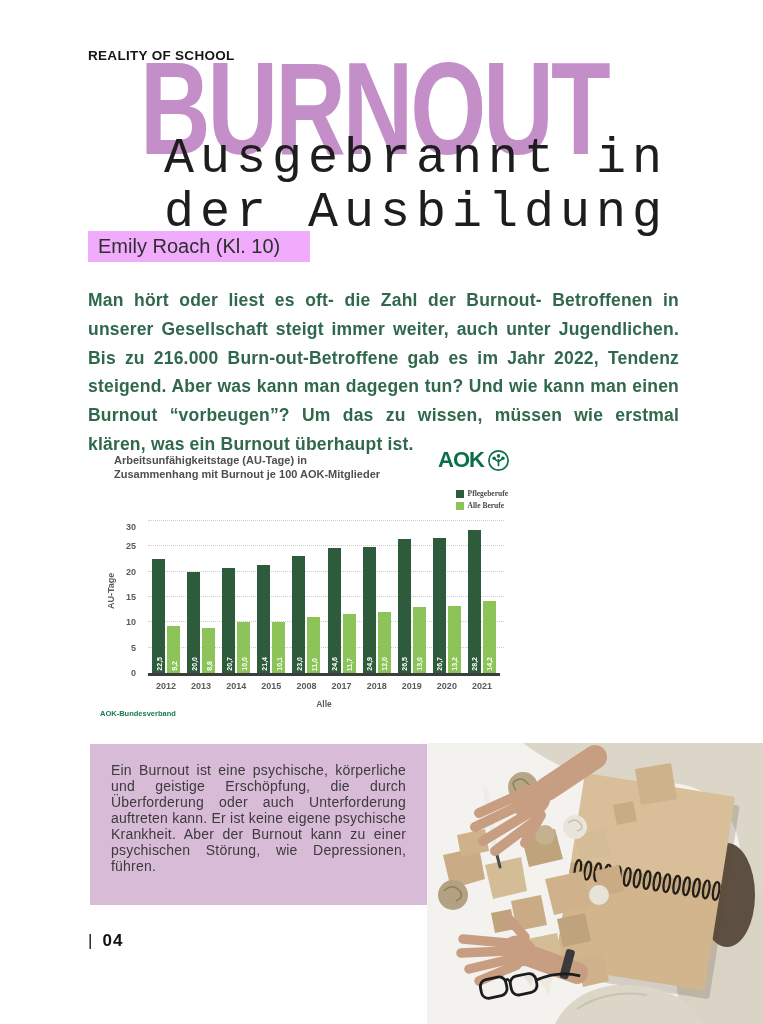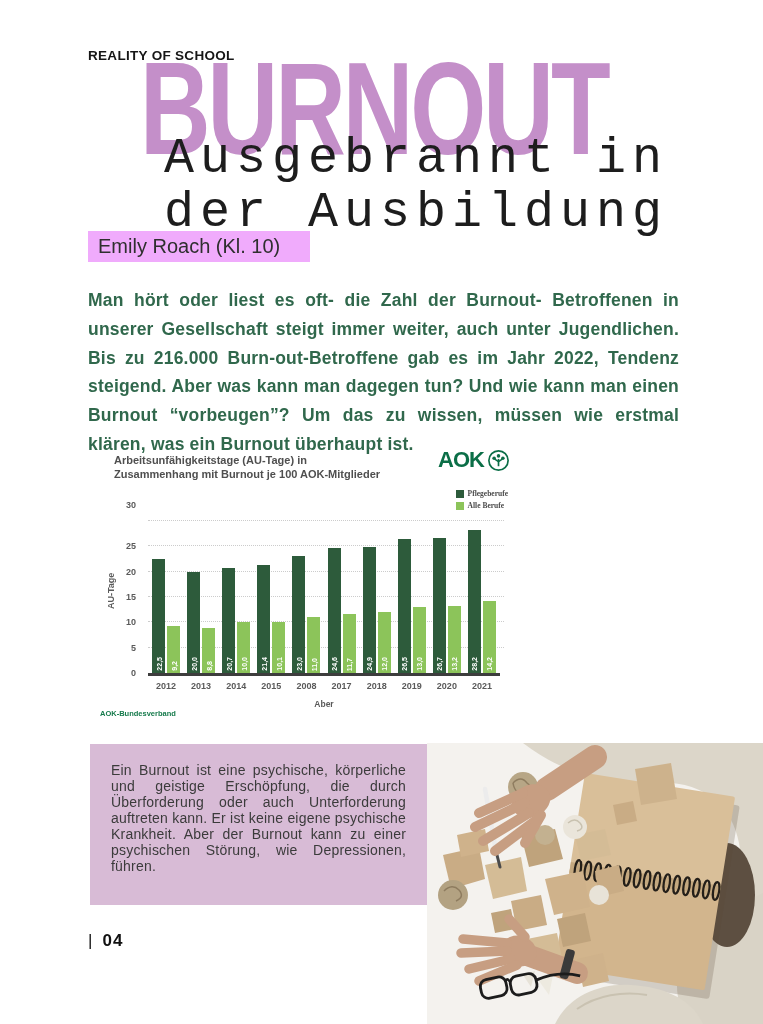--- a/index.html
+++ b/index.html
@@ -105,21 +105,21 @@
       </div>
 
     <div class="ylab">AU-Tage</div>
     <div class="ylabels">
         <div class="ytick" style="bottom: -5px;">0</div>
         <div class="ytick" style="bottom: 20.3333px;">5</div>
         <div class="ytick" style="bottom: 45.6667px;">10</div>
         <div class="ytick" style="bottom: 71px;">15</div>
         <div class="ytick" style="bottom: 96.3333px;">20</div>
         <div class="ytick" style="bottom: 121.667px;">25</div>
-        <div class="ytick" style="bottom: 163px;">30</div>
+        <div class="ytick" style="bottom: 141px;">30</div>
       </div>
     <div class="plot">
         <div class="gridline" style="bottom: 25.3333px;"></div>
         <div class="gridline" style="bottom: 50.6667px;"></div>
         <div class="gridline" style="bottom: 76px;"></div>
         <div class="gridline" style="bottom: 101.333px;"></div>
         <div class="gridline" style="bottom: 126.667px;"></div>
         <div class="gridline" style="bottom: 152px;"></div>
         <div class="groups">
           <div class="group">
@@ -209,21 +209,21 @@
         <div class="xtick">2013</div>
         <div class="xtick">2014</div>
         <div class="xtick">2015</div>
         <div class="xtick">2008</div>
         <div class="xtick">2017</div>
         <div class="xtick">2018</div>
         <div class="xtick">2019</div>
         <div class="xtick">2020</div>
         <div class="xtick">2021</div>
       </div>
-    <div class="xaxis-label">Aber</div>
+    <div class="xaxis-label">Alle</div>
     <div class="source">AOK-Bundesverband</div>
   </section>
 
   <div class="infobox" style="background: rgb(216, 187, 214);">Ein Burnout ist eine psychische, körperliche und geistige Erschöpfung, die durch Überforderung oder auch Unterforderung auftreten kann. Er ist keine eigene psychische Krankheit. Aber der Burnout kann zu einer psychischen Störung, wie Depressionen, führen.</div>
 
   <div class="photo">
     <svg width="336" height="281" viewBox="0 0 336 281">
       <rect x="0" y="0" width="336" height="281" fill="#f4f2ee"></rect>
 
       <g>

